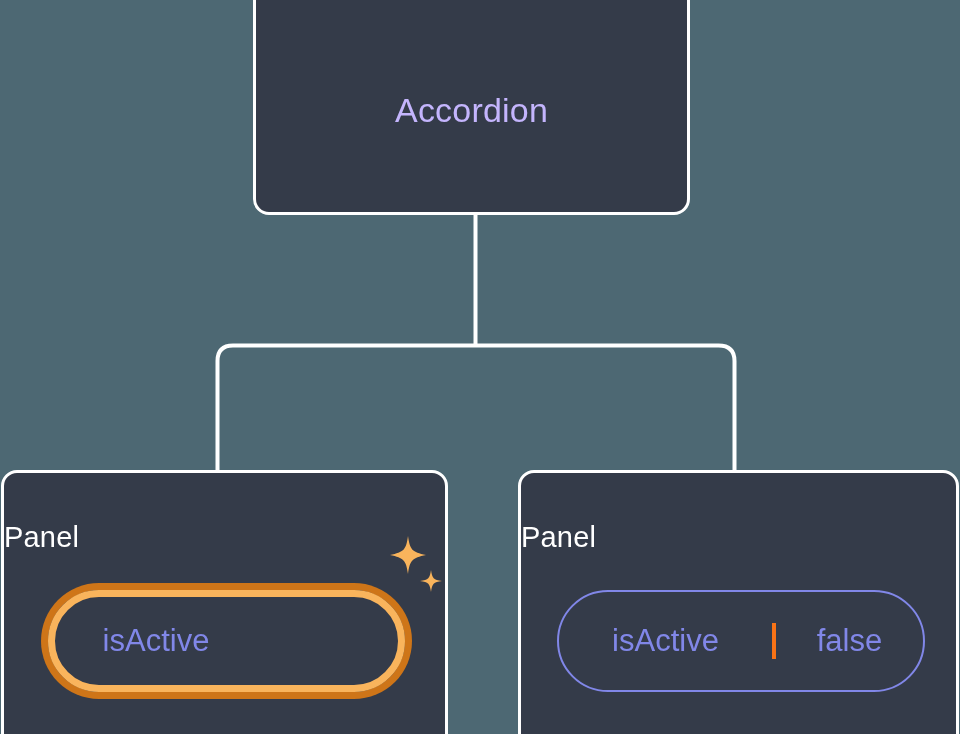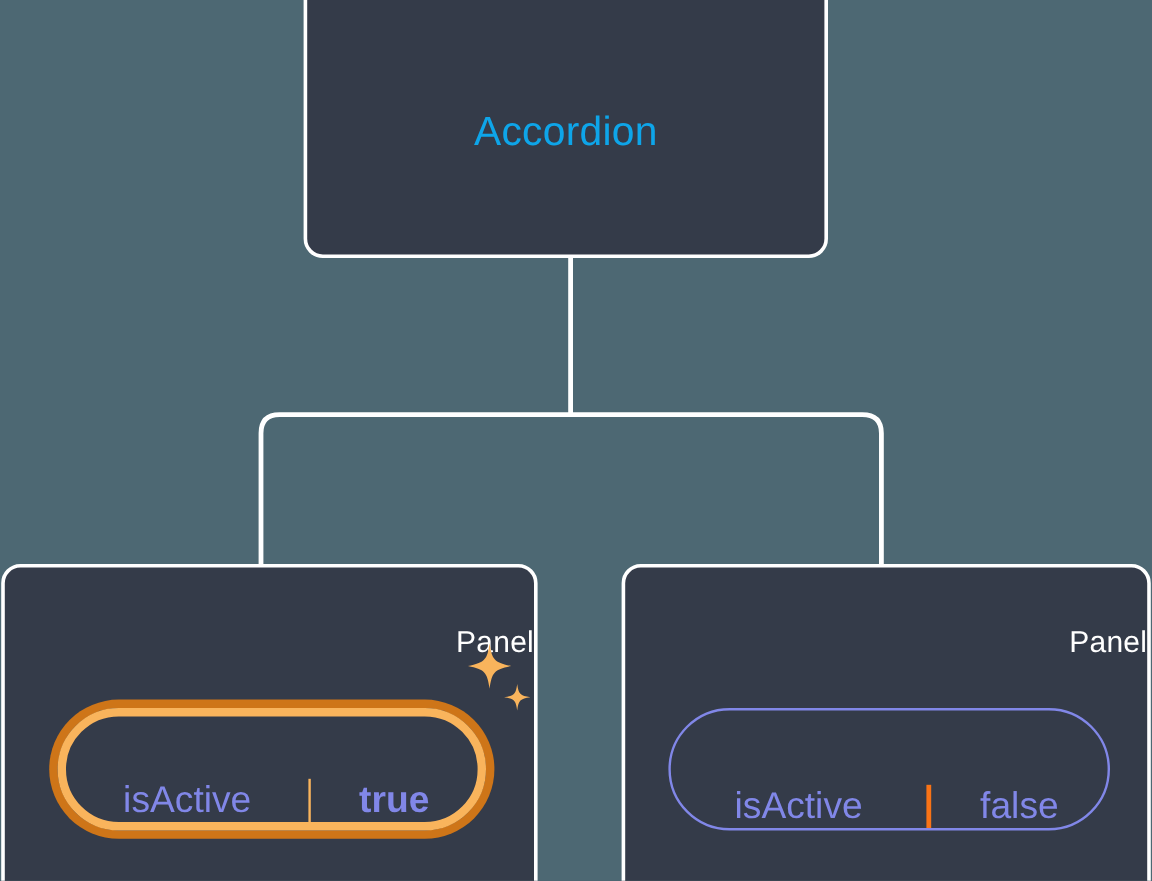--- a/index.html
+++ b/index.html
@@ -43,21 +43,21 @@
     top: -30px;
     width: 437px;
     height: 245px;
   }
   #node-accordion .node-title {
     position: absolute;
     left: 0;
     right: 0;
     top: 118px;
     text-align: center;
-    color: #0ea5e9;
+    color: #c4b5fd;
     font-size: 34px;
     letter-spacing: 0.2px;
   }
 
   .panel-node {
     height: 300px;
     top: 470px;
   }
   #node-panel-0 {
     left: 1px;
@@ -65,31 +65,31 @@
   }
   #node-panel-1 {
     left: 518px;
     width: 441px;
   }
   .panel-node .node-title {
     position: absolute;
     left: 0;
     right: 0;
     top: 48px;
-    text-align: right;
+    text-align: left;
     color: #ffffff;
-    font-size: 25px;
+    font-size: 29px;
     letter-spacing: 0.2px;
   }
 
   
   .pill {
     position: absolute;
     display: flex;
-    align-items: flex-end;
+    align-items: center;
     box-sizing: border-box;
     border-radius: 999px;
   }
   .pill .pill-cell {
     display: flex;
     align-items: center;
     justify-content: center;
     box-sizing: border-box;
     white-space: nowrap;
   }
@@ -176,21 +176,20 @@
   <div class="node panel-node" id="node-panel-0">
     <div class="node-title">Panel</div>
   </div>
 
   <div class="node panel-node" id="node-panel-1">
     <div class="node-title">Panel</div>
   </div>
 
   <div class="pill highlight" id="pill-0">
     <div class="pill-cell pill-key">isActive</div>
-    <div class="pill-cell pill-val">true</div>
   </div>
 
   <svg class="sparkles" viewBox="0 0 60 70" width="60" height="70">
     <path d="M20 2 C22 16 24 18 38 21 C24 24 22 26 20 40 C18 26 16 24 2 21 C16 18 18 16 20 2 Z" fill="#f9b45c"></path>
     <path d="M43 36 C44.2 44.5 45.4 45.7 54 47 C45.4 48.3 44.2 49.5 43 58 C41.8 49.5 40.6 48.3 32 47 C40.6 45.7 41.8 44.5 43 36 Z" fill="#f9b45c"></path>
   </svg>
 
   <div class="pill plain" id="pill-1">
     <div class="pill-cell pill-key">isActive</div>
     <div class="pill-cell pill-val">false</div>

